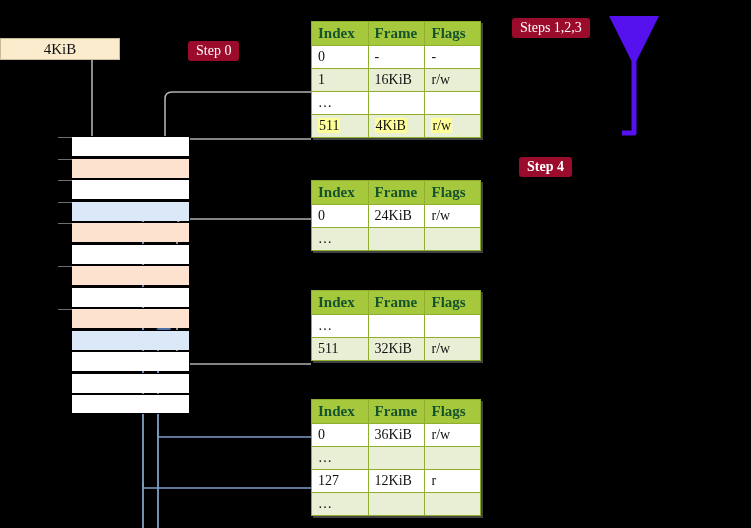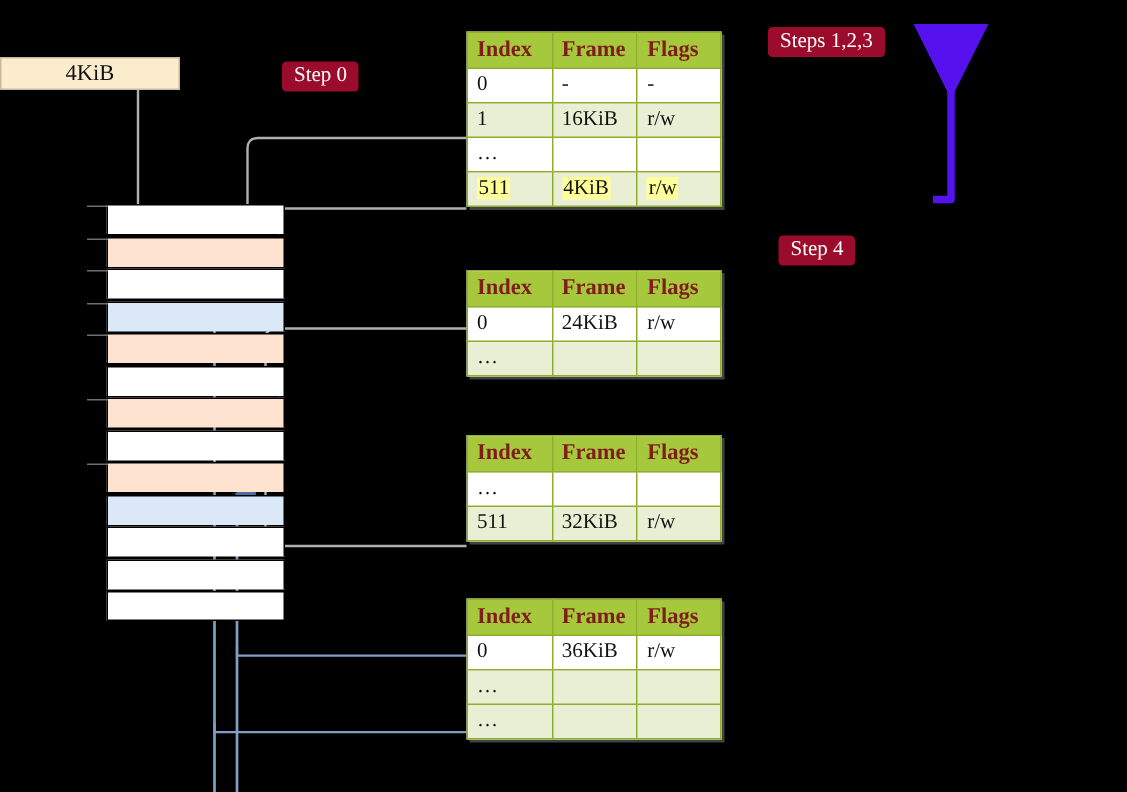--- a/index.html
+++ b/index.html
@@ -31,21 +31,21 @@
     font-size:14px;color:#ffffff;
     border-radius:3px;
     padding:2px 8px;
     box-sizing:border-box;
     white-space:nowrap;
     text-align:right;
   }
   .badge-red{background:#9b0b2b;}
   .badge-blue{background:#5511ee;border-radius:0;}
   #step0{left:188px;top:41px;}
-  #step4{left:519px;top:157px;}
+  #step4{left:519px;top:157px;font-weight:bold;}
   #steps123{left:512px;top:18px;}
   #steps1234{left:651px;top:18px;}
 
   
   .memcol{position:absolute;left:71px;top:136px;width:119px;height:280px;}
   .memrow{
     position:absolute;left:0;width:119px;height:20px;
     box-sizing:border-box;
     border-top:1px solid #000;
     border-left:1px solid #000;
@@ -60,21 +60,21 @@
   
   table.pt{
     position:absolute;
     border-collapse:collapse;
     font-size:14px;
     background:#ffffff;
     box-shadow:2px 2px 0 rgba(120,120,120,.55);
   }
   table.pt th{
     background:#a6c83c;
-    color:#7f1d1d;
+    color:#14532d;
     font-weight:bold;
     text-align:left;
     padding:3px 6px;
     border:1px solid #8fae2e;
     font-size:15px;
     white-space:nowrap;
   }
   table.pt td{
     border:1px solid #8fae2e;
     padding:3px 6px;
@@ -298,20 +298,25 @@
         <tr class="plain">
           <td>0</td>
           <td>36KiB</td>
           <td>r/w</td>
         </tr>
         <tr class="alt">
           <td>…</td>
           <td></td>
           <td></td>
         </tr>
+        <tr class="plain">
+          <td>127</td>
+          <td>12KiB</td>
+          <td>r</td>
+        </tr>
         <tr class="alt">
           <td>…</td>
           <td></td>
           <td></td>
         </tr>
       </tbody>
   </table>
 
 </div>
 

